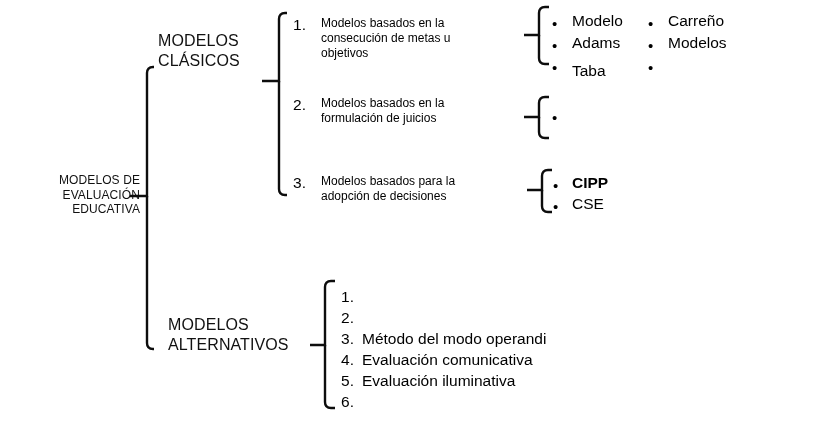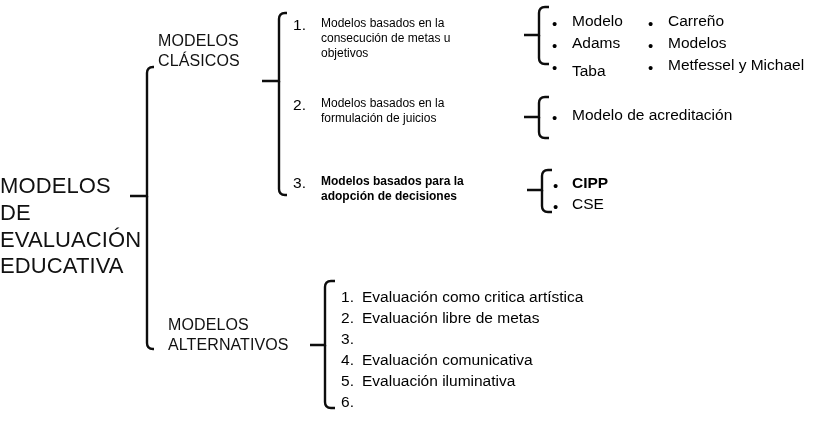--- a/index.html
+++ b/index.html
@@ -19,22 +19,22 @@
     background: #ffffff;
     overflow: hidden;
   }
   .node {
     position: absolute;
     white-space: pre-line;
     line-height: 1.22;
     color: #111111;
   }
   .root-label {
-    font-size: 22px;
-    text-align: left;
+    font-size: 12px;
+    text-align: right;
     letter-spacing: 0.1px;
   }
   .branch-label {
     font-size: 16px;
     text-align: left;
     letter-spacing: 0.1px;
   }
   .item-num {
     position: absolute;
     font-size: 15.5px;
@@ -117,36 +117,34 @@
   <div class="bullet-dot" style="left:552px; top:38px;">•</div>
   <div class="bullet-text" style="left:572px; top:35px;">Adams</div>
   <div class="bullet-dot" style="left:552px; top:60px;">•</div>
   <div class="bullet-text" style="left:572px; top:63px;">Taba</div>
 
   <div class="bullet-dot" style="left:648px; top:16px;">•</div>
   <div class="bullet-text" style="left:668px; top:13px;">Carreño</div>
   <div class="bullet-dot" style="left:648px; top:38px;">•</div>
   <div class="bullet-text" style="left:668px; top:35px;">Modelos</div>
   <div class="bullet-dot" style="left:648px; top:60px;">•</div>
-  <div class="bullet-text" style="left:668px; top:57px;">Metfessel y Michael</div>
 
   <div class="item-num" style="left:288px; top:96px; width:18px;">2.</div>
   <div class="item-text" style="left:321px; top:96px; width:200px;">Modelos basados en la
 formulación de juicios</div>
 
   <svg class="brace-svg" style="left:524px; top:92px;" width="26" height="56">
     <path d="M 0 25 L 10 25 L 15 25 L 15 11 Q 15 5 21 5 L 25 5" stroke-width="2.4"></path>
     <path d="M 15 25 L 15 40 Q 15 46 21 46 L 25 46" stroke-width="2.4"></path>
   </svg>
 
   <div class="bullet-dot" style="left:552px; top:110px;">•</div>
-  <div class="bullet-text" style="left:572px; top:107px;">Modelo de acreditación</div>
 
   <div class="item-num" style="left:288px; top:174px; width:18px;">3.</div>
-  <div class="item-text" style="left:321px; top:174px; width:205px;font-weight:bold;">Modelos basados para la
+  <div class="item-text" style="left:321px; top:174px; width:205px;">Modelos basados para la
 adopción de decisiones</div>
 
   <svg class="brace-svg" style="left:527px; top:166px;" width="26" height="52">
     <path d="M 0 24 L 10 24 L 15 24 L 15 10 Q 15 4 21 4 L 25 4" stroke-width="2.4"></path>
     <path d="M 15 24 L 15 40 Q 15 46 21 46 L 25 46" stroke-width="2.4"></path>
   </svg>
 
   <div class="bullet-dot" style="left:553px; top:178px;">•</div>
   <div class="bullet-text" style="left:572px; top:175px;font-weight:bold;">CIPP</div>
   <div class="bullet-dot" style="left:553px; top:199px;">•</div>
@@ -154,26 +152,25 @@
 
   <div class="node branch-label" style="left:168px; top:315px; width:142px;">MODELOS
 ALTERNATIVOS</div>
 
   <svg class="brace-svg" style="left:310px; top:275px;" width="26" height="140">
     <path d="M 0 70 L 10 70 L 15 70 L 15 12 Q 15 6 21 6 L 25 6" stroke-width="2.4"></path>
     <path d="M 15 70 L 15 127 Q 15 133 21 133 L 25 133" stroke-width="2.4"></path>
   </svg>
 
   <div class="list-row-num" style="left:336px; top:289px; width:18px;">1.</div>
-  <div class="list-row-text" style="left:362px; top:289px;">Evaluación como critica artística</div>
 
   <div class="list-row-num" style="left:336px; top:310px; width:18px;">2.</div>
-  <div class="list-row-text" style="left:362px; top:310px;">Evaluación libre de metas</div>
 
   <div class="list-row-num" style="left:336px; top:331px; width:18px;">3.</div>
+  <div class="list-row-text" style="left:362px; top:331px;">Método del modo operandi</div>
 
   <div class="list-row-num" style="left:336px; top:352px; width:18px;">4.</div>
   <div class="list-row-text" style="left:362px; top:352px;">Evaluación comunicativa</div>
 
   <div class="list-row-num" style="left:336px; top:373px; width:18px;">5.</div>
   <div class="list-row-text" style="left:362px; top:373px;">Evaluación iluminativa</div>
 
   <div class="list-row-num" style="left:336px; top:394px; width:18px;">6.</div>
 
 </div>

